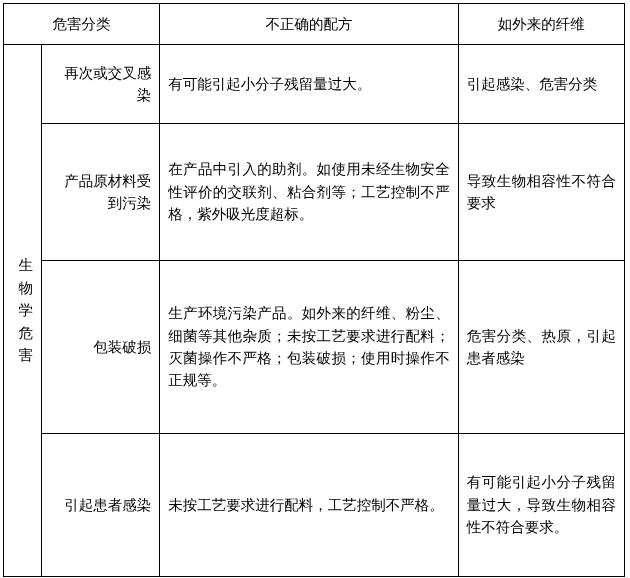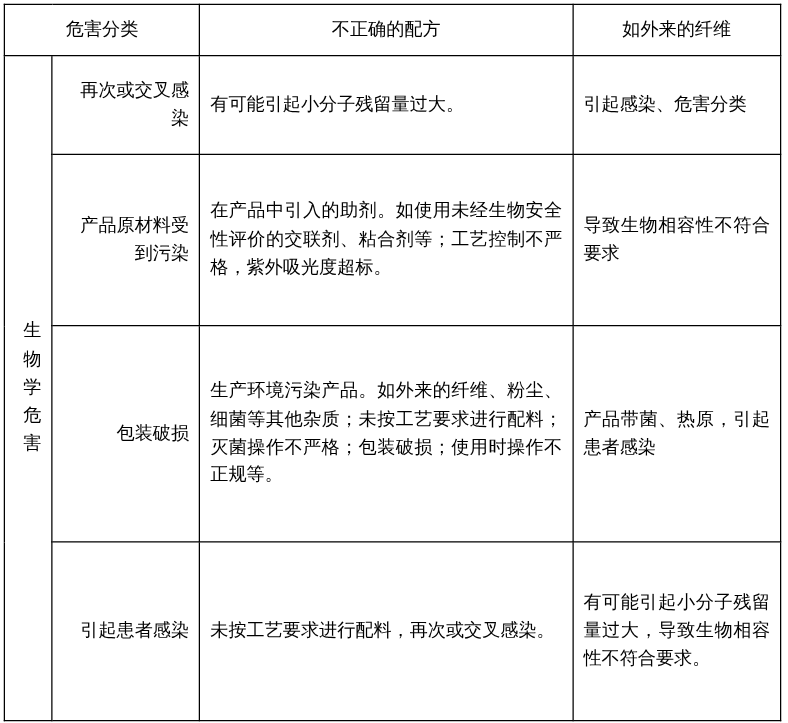--- a/index.html
+++ b/index.html
@@ -101,22 +101,22 @@
         <td class="body-cell">引起感染、危害分类</td>
       </tr>
       <tr class="r2">
         <td class="sub-cell">产品原材料受到污染</td>
         <td class="body-cell">在产品中引入的助剂。如使用未经生物安全性评价的交联剂、粘合剂等；工艺控制不严格，紫外吸光度超标。</td>
         <td class="body-cell">导致生物相容性不符合要求</td>
       </tr>
       <tr class="r3">
         <td class="sub-cell">包装破损</td>
         <td class="body-cell">生产环境污染产品。如外来的纤维、粉尘、细菌等其他杂质；未按工艺要求进行配料；灭菌操作不严格；包装破损；使用时操作不正规等。</td>
-        <td class="body-cell">产品带菌、热原，引起患者感染</td>
+        <td class="body-cell">危害分类、热原，引起患者感染</td>
       </tr>
       <tr class="r4">
         <td class="sub-cell">引起患者感染</td>
-        <td class="body-cell">未按工艺要求进行配料，再次或交叉感染。</td>
+        <td class="body-cell">未按工艺要求进行配料，工艺控制不严格。</td>
         <td class="body-cell">有可能引起小分子残留量过大，导致生物相容性不符合要求。</td>
       </tr>
     </tbody>
   </table>
 </div>
 
 </body></html>

